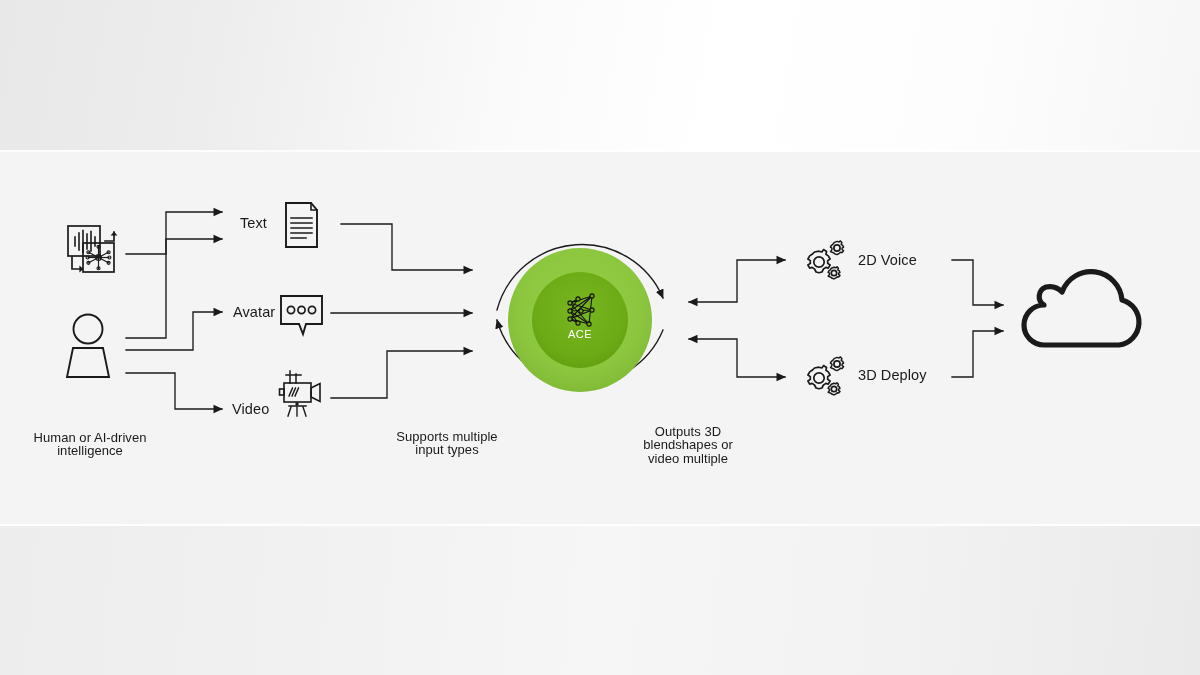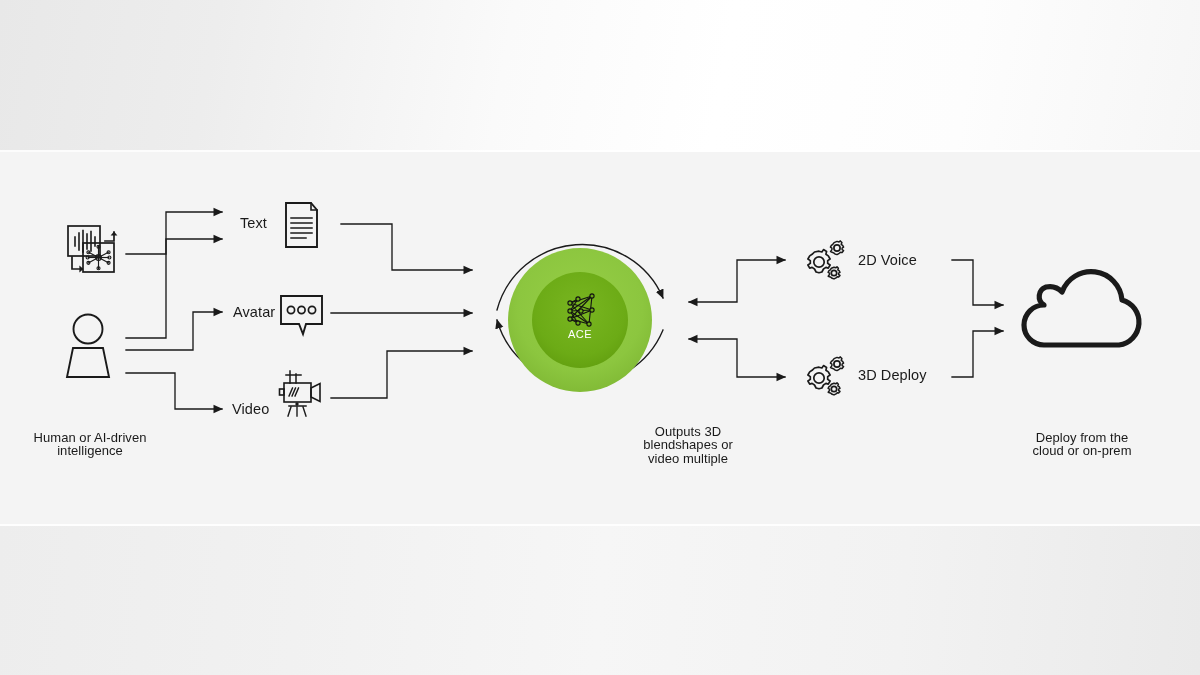--- a/index.html
+++ b/index.html
@@ -297,21 +297,21 @@
   <div class="lbl" style="left:232px;top:401px;">Video</div>
 
   <div class="lbl" style="left:858px;top:252px;">2D Voice</div>
   <div class="lbl" style="left:858px;top:367px;">3D Deploy</div>
 
   <div class="ace-lbl" style="left:540px;top:328px;">ACE</div>
 
   <div class="cap" style="left:14px;top:431px;width:152px;">Human or AI-driven
 intelligence</div>
 
+  <div class="cap" style="left:372px;top:430px;width:150px;">Supports multiple
+input types</div>
 
   <div class="cap" style="left:613px;top:425px;width:150px;">Outputs 3D
 blendshapes or
 video multiple</div>
 
-  <div class="cap" style="left:1006px;top:431px;width:152px;">Deploy from the
-cloud or on-prem</div>
 
 </div>
 
 </body></html>

